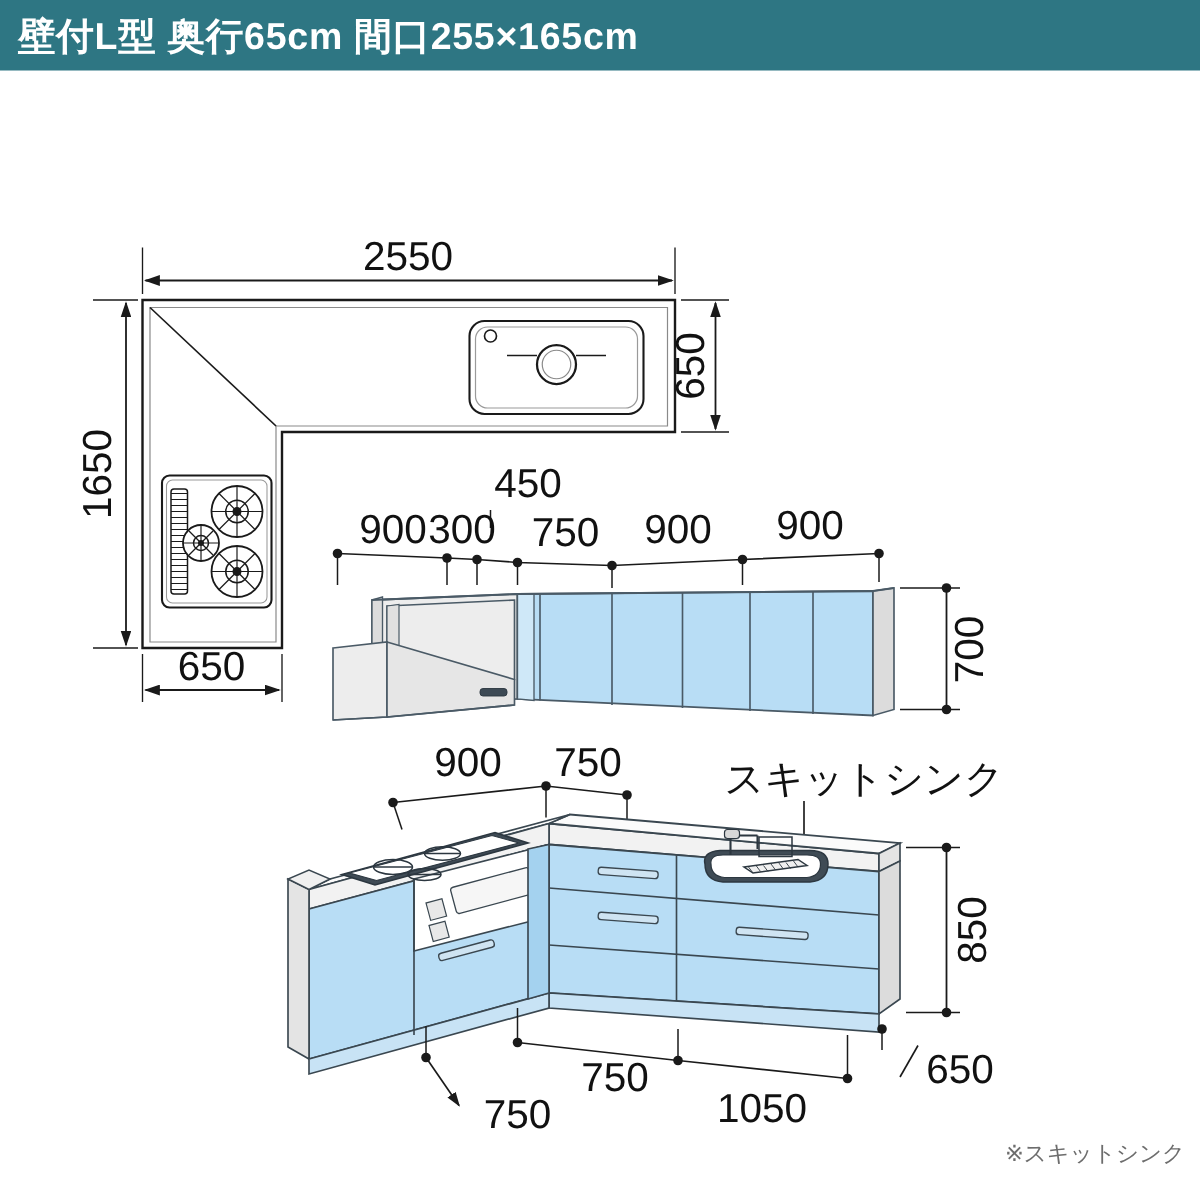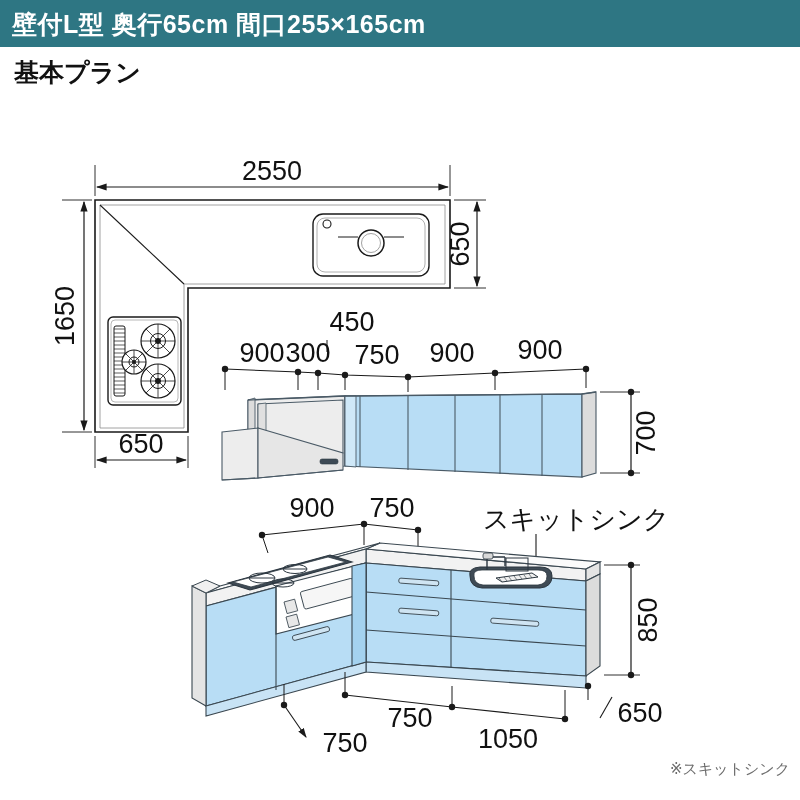--- a/index.html
+++ b/index.html
@@ -41,21 +41,20 @@
 </style>
 </head>
 <body>
 
 <div id="stage">
 
   <div class="titlebar">
     <div class="txt">壁付L型 奥行65cm 間口255×165cm</div>
   </div>
 
-  <div class="subtitle">基本プラン</div>
 
   <div class="footnote">※スキットシンク</div>
 
   <svg id="dwg" viewBox="0 0 800 800">
     <defs>
       <marker id="ah" markerWidth="9" markerHeight="9" refX="8" refY="3" orient="auto" markerUnits="strokeWidth">
         <path d="M0,0 L9,3 L0,6 z" fill="#1a1a1a"></path>
       </marker>
       <marker id="ahr" markerWidth="9" markerHeight="9" refX="1" refY="3" orient="auto" markerUnits="strokeWidth">
         <path d="M9,0 L0,3 L9,6 z" fill="#1a1a1a"></path>

